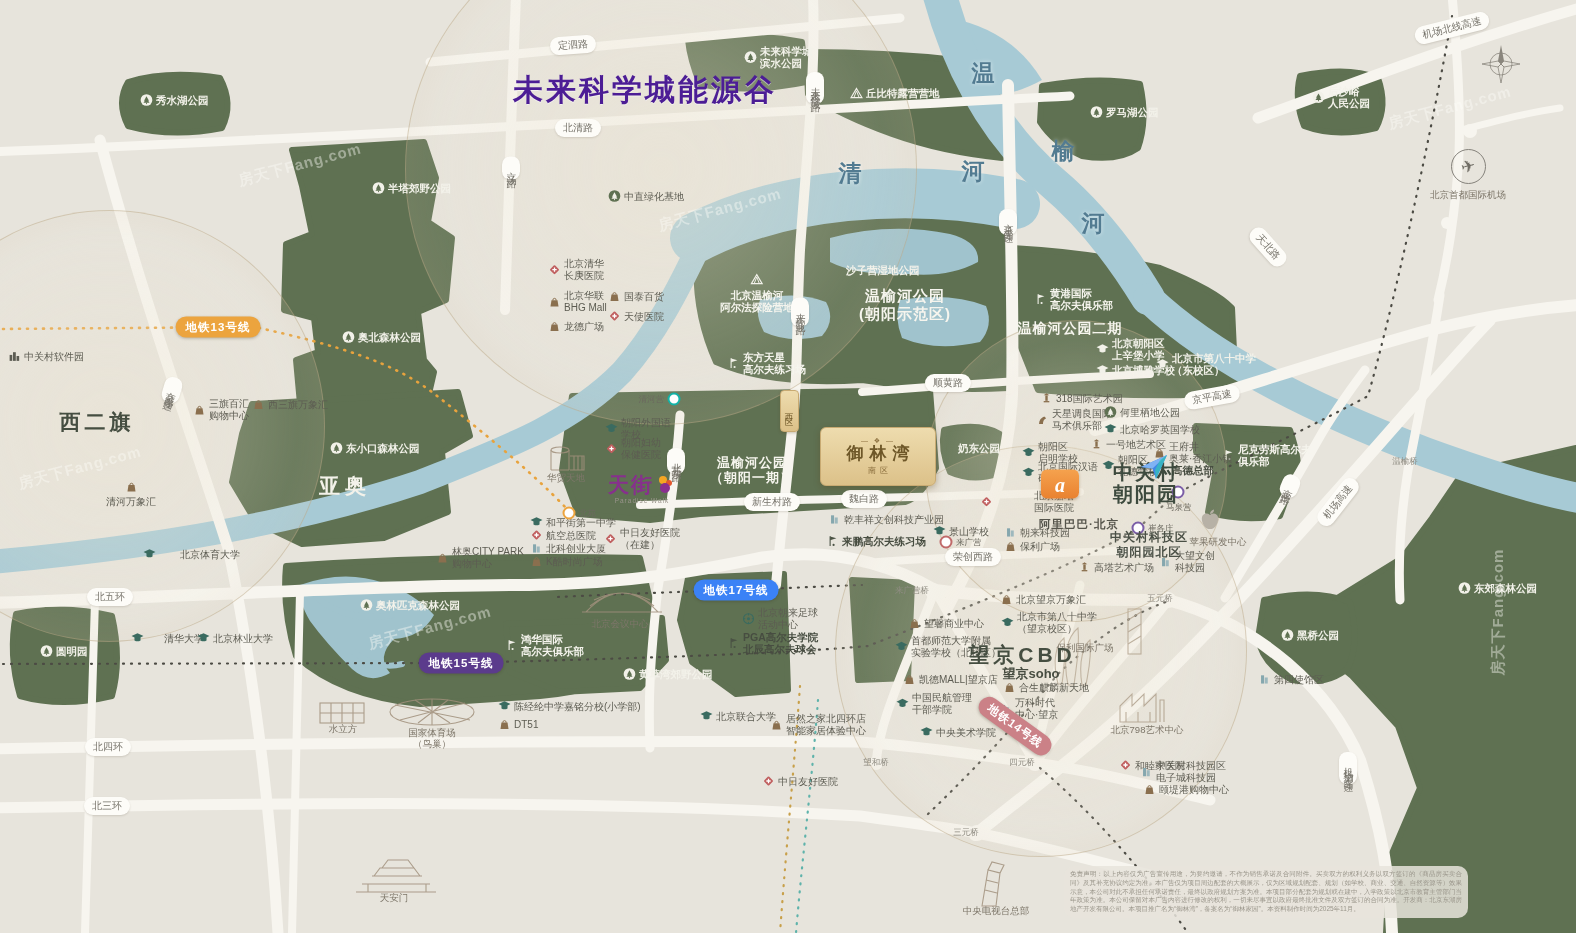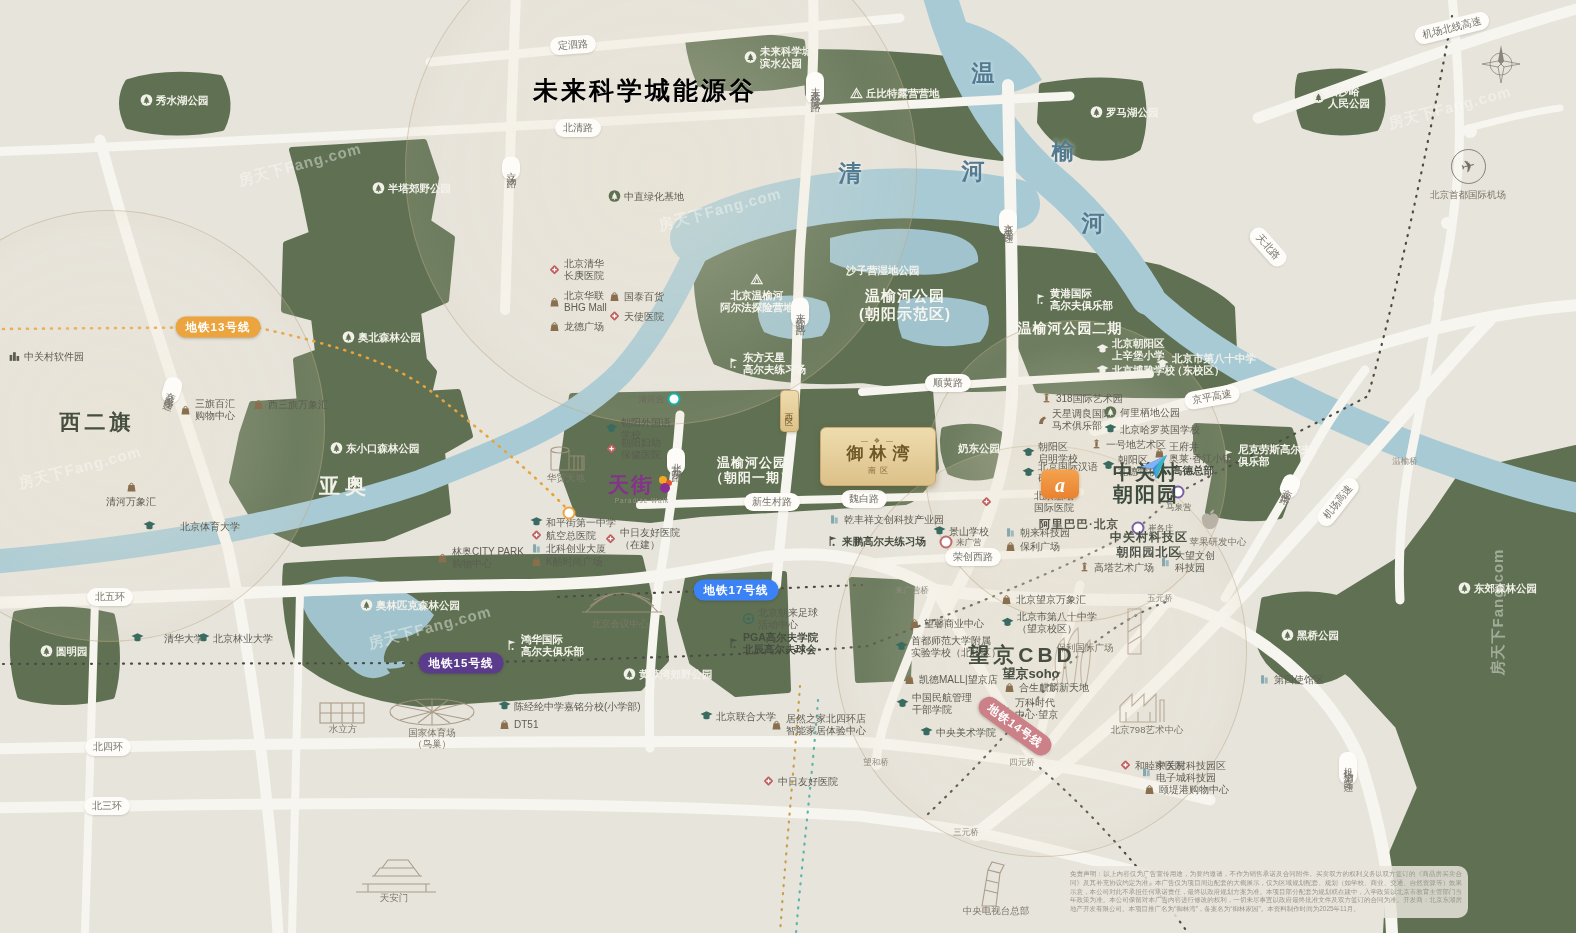--- a/index.html
+++ b/index.html
@@ -14,21 +14,21 @@
   .poi .tx span{font-size:10px;color:#5d5c52;}
   .poib .tx span{font-size:10.5px;font-weight:bold;color:#474d41;}
   .pw .tx span{font-size:10.5px;font-weight:600;color:#f3f2ea;}
   .pwb .tx span{font-size:10.5px;font-weight:bold;color:#f6f5ee;}
   .pwv{flex-direction:column;transform:translate(-50%,-50%);text-align:center;}
   .pwv .tx{align-items:center;}
   .pwt{transform:translate(-50%,-50%);}
   .pwt .tx{align-items:center;}
   .pwt .tx span{font-weight:bold;color:#f6f5ee;letter-spacing:1px;}
   .xl,.lg,.lgw,.drk,.char,.cap,.bridge,.wm{transform:translate(-50%,-50%);}
-  .xl span{font-size:25px;font-weight:bold;color:#000000;letter-spacing:3px;text-shadow:0 1px 0 rgba(255,255,255,.5);}
+  .xl span{font-size:30px;font-weight:bold;color:#4c1d95;letter-spacing:3px;text-shadow:0 1px 0 rgba(255,255,255,.5);}
   .lg span{font-size:21px;font-weight:bold;color:#454e41;letter-spacing:4px;}
   .lgw span{font-size:21px;font-weight:bold;color:#f3f2ea;letter-spacing:5px;}
   .drk span{font-size:13px;font-weight:bold;color:#474d41;}
   .char span{font-size:23px;font-weight:bold;color:#527b91;text-shadow:0 0 4px rgba(255,255,255,.6);}
   .cap span{font-size:9.5px;color:#7d7669;}
   .bridge span{font-size:8.5px;color:#8f8c82;}
   .wm span{font-size:15px;font-weight:bold;color:rgba(252,252,248,.42);letter-spacing:1px;}
   .pill,.vpill{position:absolute;background:#fdfcf8;color:#76736a;font-size:10px;border-radius:9px;
         padding:2px 8px;box-shadow:0 1px 2px rgba(90,80,60,.18);transform:translate(-50%,-50%);}
   .vpill{writing-mode:vertical-rl;padding:7px 2px;letter-spacing:3px;border-radius:8px;}
@@ -519,21 +519,21 @@
       <div class="lbl poi" style="left: 8px; top: 356px; transform: translateY(-50%);">
         <svg width="13" height="13" viewBox="0 0 12 12">
           <rect x="1.5" y="5" width="2.4" height="5.5" fill="#5c5c52"></rect>
           <rect x="4.6" y="2.5" width="2.6" height="8" fill="#5c5c52"></rect>
           <rect x="7.9" y="6" width="2.4" height="4.5" fill="#5c5c52"></rect>
         </svg>
         <div class="tx">
           <span>中关村软件园</span>
         </div>
       </div>
-      <div class="lbl poi" style="left: 179px; top: 410px; transform: translateY(-50%);">
+      <div class="lbl poi" style="left: 193px; top: 410px; transform: translateY(-50%);">
         <svg width="13" height="13" viewBox="0 0 12 12">
           <path d="M3.2,4.6 h5.6 l0.9,5.9 h-7.4 Z" fill="#8a6f4e"></path>
           <path d="M4.4,4.8 a1.6,1.9 0 0 1 3.2,0" stroke="#8a6f4e" fill="none" stroke-width="0.9"></path>
         </svg>
         <div class="tx">
           <span>三旗百汇</span>
           <span>购物中心</span>
         </div>
       </div>
       <div class="lbl poi" style="left: 252px; top: 404px; transform: translateY(-50%);">
@@ -547,21 +547,21 @@
       </div>
       <div class="lbl poi" style="left: 106px; top: 494px; transform: translateY(-50%); flex-direction: column;">
         <svg width="13" height="13" viewBox="0 0 12 12">
           <path d="M3.2,4.6 h5.6 l0.9,5.9 h-7.4 Z" fill="#8a6f4e"></path>
           <path d="M4.4,4.8 a1.6,1.9 0 0 1 3.2,0" stroke="#8a6f4e" fill="none" stroke-width="0.9"></path>
         </svg>
         <div class="tx">
           <span>清河万象汇</span>
         </div>
       </div>
-      <div class="lbl poi" style="left: 143px; top: 526px; transform: translateY(-50%); gap: 24px;">
+      <div class="lbl poi" style="left: 143px; top: 554px; transform: translateY(-50%); gap: 24px;">
         <svg width="13" height="13" viewBox="0 0 12 12">
           <polygon points="6,1.5 11.5,4.2 6,6.9 0.5,4.2" fill="#3a6b60"></polygon>
           <path d="M3.2,5.4 L3.2,8.2 Q6,9.8 8.8,8.2 L8.8,5.4 Z" fill="#3a6b60"></path>
         </svg>
         <div class="tx">
           <span>北京体育大学</span>
         </div>
       </div>
       <div class="lbl poi" style="left: 131px; top: 638px; transform: translateY(-50%); gap: 20px;">
         <svg width="13" height="13" viewBox="0 0 12 12">

